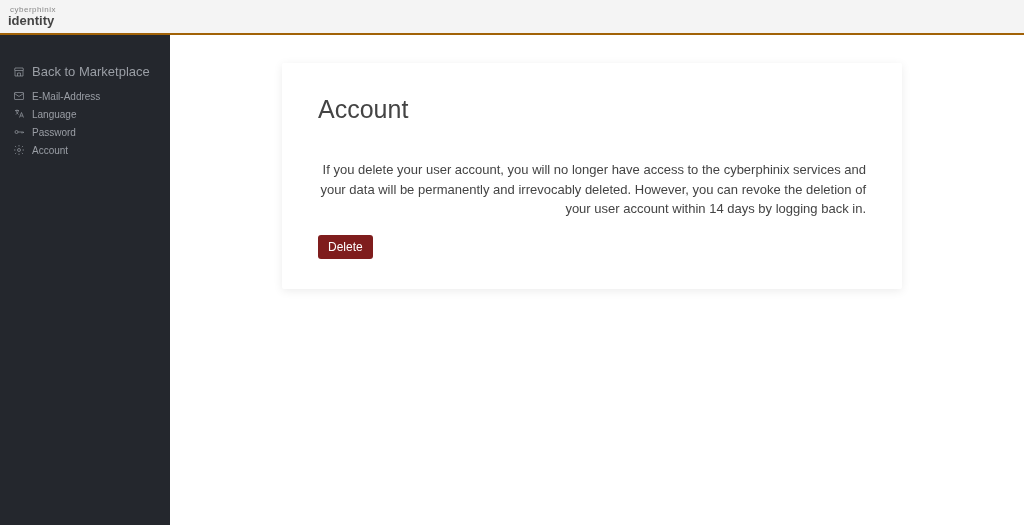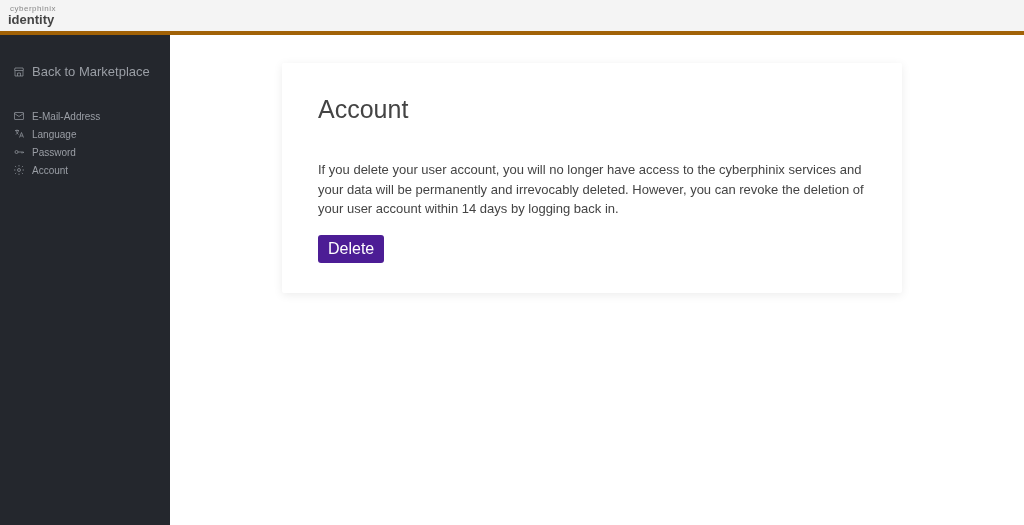--- a/index.html
+++ b/index.html
@@ -10,21 +10,21 @@
     body {
       font-family: Arial, Helvetica, sans-serif;
       width: 1024px;
       height: 525px;
       background: #f9f9f9;
       overflow: hidden;
     }
     .header {
       height: 35px;
       background: #f4f4f4;
-      border-bottom: 4px solid #a16207;
+      border-bottom: 2px solid #a16207;
       padding: 4px 8px;
       display: flex;
       align-items: center;
     }
     .brand {
       display: flex;
       flex-direction: column;
       line-height: 1;
     }
     .brand-small {
@@ -59,21 +59,21 @@
     .sidebar-item {
       display: flex;
       align-items: center;
       padding: 2px 12px;
       font-size: 10px;
       cursor: pointer;
       line-height: 1.5;
       height: 18px;
     }
     .sidebar-item.top {
-      margin-bottom: 26px;
+      margin-bottom: 6px;
       font-size: 13px;
     }
     .sidebar-item .icon {
       width: 14px;
       height: 14px;
       margin-right: 6px;
       display: inline-flex;
       align-items: center;
       justify-content: center;
       flex-shrink: 0;
@@ -105,26 +105,27 @@
       font-size: 25px;
       font-weight: 400;
       color: #444;
       margin-bottom: 36px;
     }
     .card-text {
       font-size: 13px;
       color: #444;
       line-height: 1.5;
       margin-bottom: 16px;
+      text-align: right;
     }
     .btn-delete {
       display: inline-block;
-      background: #4c1d95;
+      background: #7f1d1d;
       color: #fff;
-      font-size: 16px;
+      font-size: 12px;
       padding: 5px 10px;
       border: none;
       border-radius: 3px;
       cursor: pointer;
     }
   </style>
 </head>
 <body>
 
 <div class="header">

